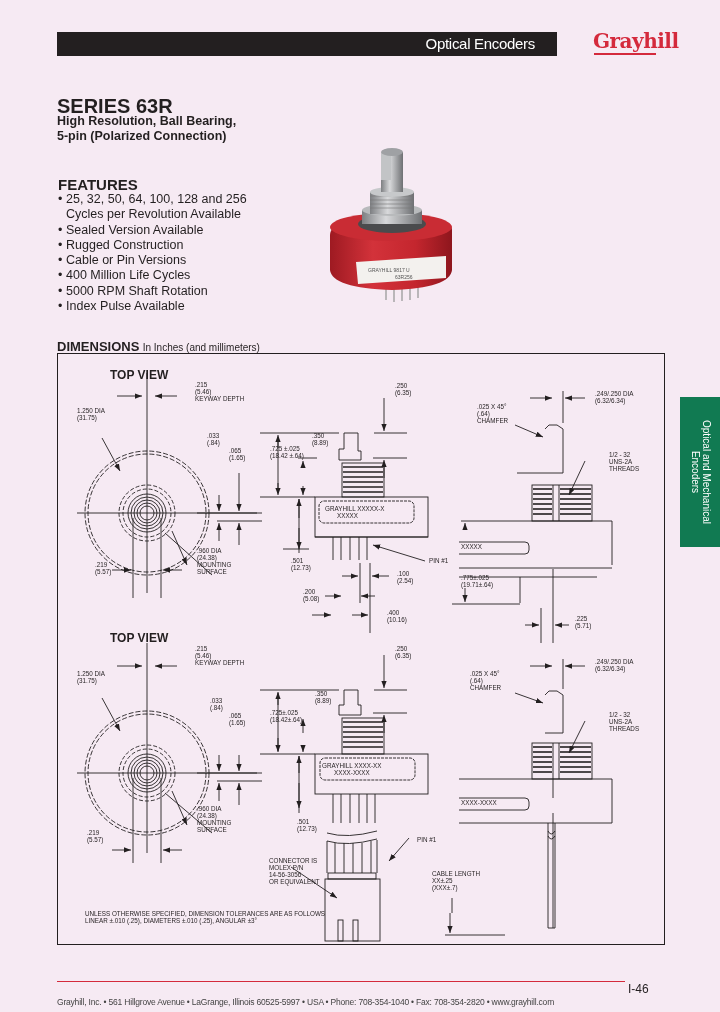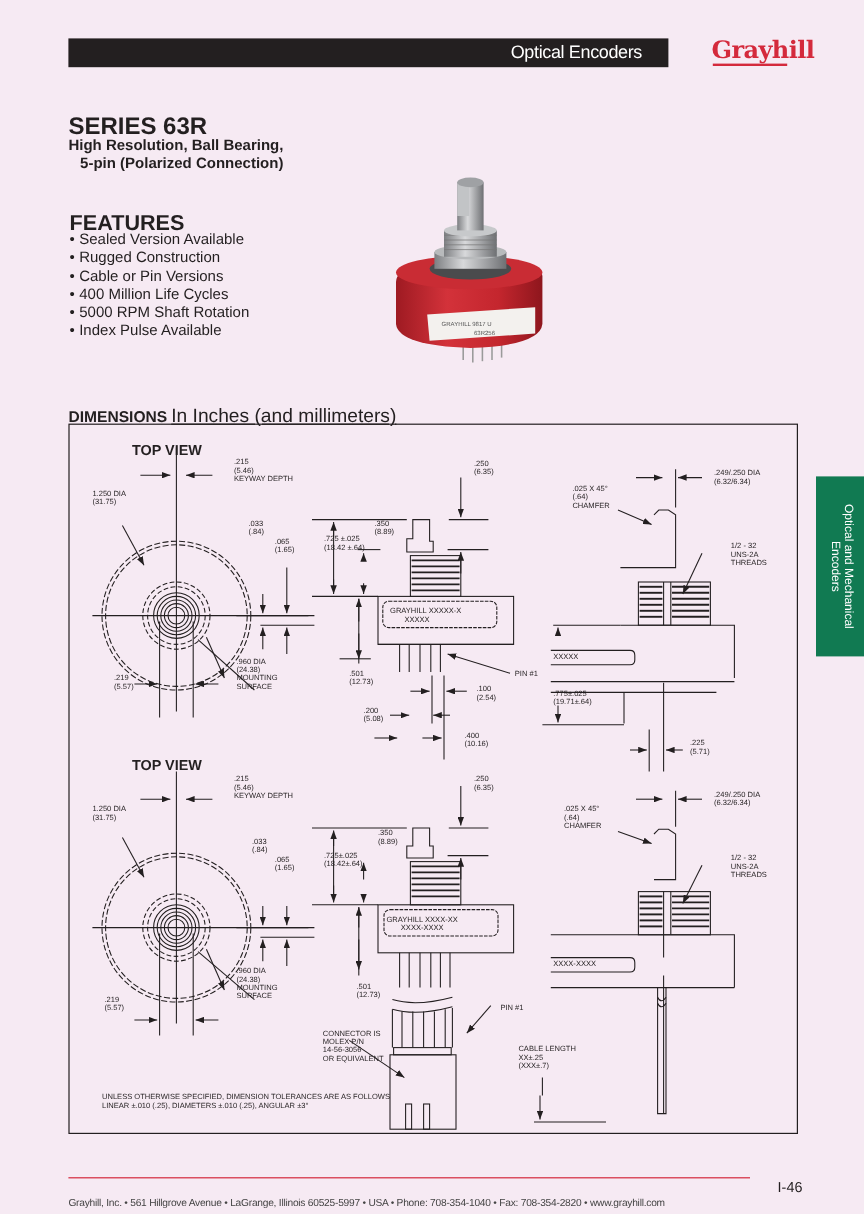--- a/index.html
+++ b/index.html
@@ -2,57 +2,58 @@
 <html><head>
 <meta charset="utf-8">
 <style>
   * { box-sizing: border-box; margin: 0; padding: 0; }
   body { width: 720px; height: 1012px; background: #f6eaf3; font-family: "Liberation Sans", sans-serif; color: #231f20; position: relative; overflow: hidden; }
   .header-bar { position: absolute; left: 57px; top: 32px; width: 500px; height: 24px; background: #231f20; border-radius: 0; }
   .header-title { position: absolute; right: 22px; top: 3px; color: #fff; font-size: 15px; letter-spacing: -0.3px; }
   .logo { position: absolute; left: 593px; top: 29px; color: #d42a3c; font-family: "DejaVu Serif", serif; font-weight: bold; font-size: 20px; letter-spacing: -0.5px; }
   .logo-underline { position: absolute; left: 594px; top: 53px; width: 62px; height: 2px; background: #d42a3c; }
   .series { position: absolute; left: 57px; top: 95px; font-size: 20px; font-weight: bold; }
-  .subtitle { position: absolute; left: 57px; top: 114px; font-size: 12.5px; font-weight: bold; line-height: 15px; text-align: right; }
-  .features-h { position: absolute; left: 58px; top: 176px; font-size: 18px; font-weight: bold; }
+  .subtitle { position: absolute; left: 57px; top: 114px; font-size: 12.5px; font-weight: bold; line-height: 15px; }
+  .features-h { position: absolute; left: 58px; top: 176px; font-size: 15px; font-weight: bold; }
   .features { position: absolute; left: 58px; top: 192px; font-size: 12.5px; line-height: 15.3px; list-style: none; }
   .features li { padding-left: 8px; text-indent: -8px; }
   .features li .b { display: inline-block; width: 8px; text-indent: 0; }
   .features li .cont { display: block; padding-left: 8px; }
   .photo { position: absolute; left: 320px; top: 130px; width: 140px; height: 175px; }
   .dims-label { position: absolute; left: 57px; top: 339px; font-size: 12px; }
   .dims-label b { font-size: 13px; }
-  .dims-label span { font-size: 16px; text-decoration: underline; }
+  .dims-label span { font-size: 10px; }
   .draw-box { position: absolute; left: 57px; top: 353px; width: 608px; height: 592px; border: 1px solid #231f20; border-top: 1px solid #231f20; }
   .draw-svg { position: absolute; left: 57px; top: 353px; }
   .side-tab { position: absolute; left: 680px; top: 397px; width: 40px; height: 150px; background: #117a52; }
   .side-tab-text { position: absolute; left: 0; top: 0; width: 150px; height: 40px; transform-origin: 0 0; transform: translate(40px, 0) rotate(90deg); color: #fff; font-size: 10px; line-height: 11px; padding: 8px 6px; text-align: center; }
   .footer-line { position: absolute; left: 57px; top: 981px; width: 568px; height: 1px; background: #d42a3c; }
   .footer-text { position: absolute; left: 57px; top: 985px; font-size: 8.5px; letter-spacing: -0.2px; color: #444; white-space: nowrap; margin-top: 12px; }
-  .page-num { position: absolute; left: 648px; top: 982px; font-size: 12px; }
+  .page-num { position: absolute; left: 628px; top: 982px; font-size: 12px; }
   .lbl { font-family: "Liberation Sans", sans-serif; font-size: 6.3px; fill: #231f20; }
   .hdr { font-family: "Liberation Sans", sans-serif; font-size: 12px; font-weight: bold; fill: #231f20; }
 </style>
 </head>
 <body>
 
 <div class="header-bar">
   <span class="header-title">Optical Encoders</span>
 </div>
 <div class="logo">Grayhill</div>
 <div class="logo-underline"></div>
 
 <div class="series">SERIES 63R</div>
 <div class="subtitle">
   <div>High Resolution, Ball Bearing,</div>
   <div>5-pin (Polarized Connection)</div>
 </div>
 
 <div class="features-h">FEATURES</div>
 <ul class="features">
+  <li><span class="b">•</span><span>25, 32, 50, 64, 100, 128 and 256</span><span class="cont">Cycles per Revolution Available</span></li>
   <li><span class="b">•</span><span>Sealed Version Available</span></li>
   <li><span class="b">•</span><span>Rugged Construction</span></li>
   <li><span class="b">•</span><span>Cable or Pin Versions</span></li>
   <li><span class="b">•</span><span>400 Million Life Cycles</span></li>
   <li><span class="b">•</span><span>5000 RPM Shaft Rotation</span></li>
   <li><span class="b">•</span><span>Index Pulse Available</span></li>
 </ul>
 
 <svg class="photo" viewBox="0 0 140 175" width="140" height="175">
   <defs>

